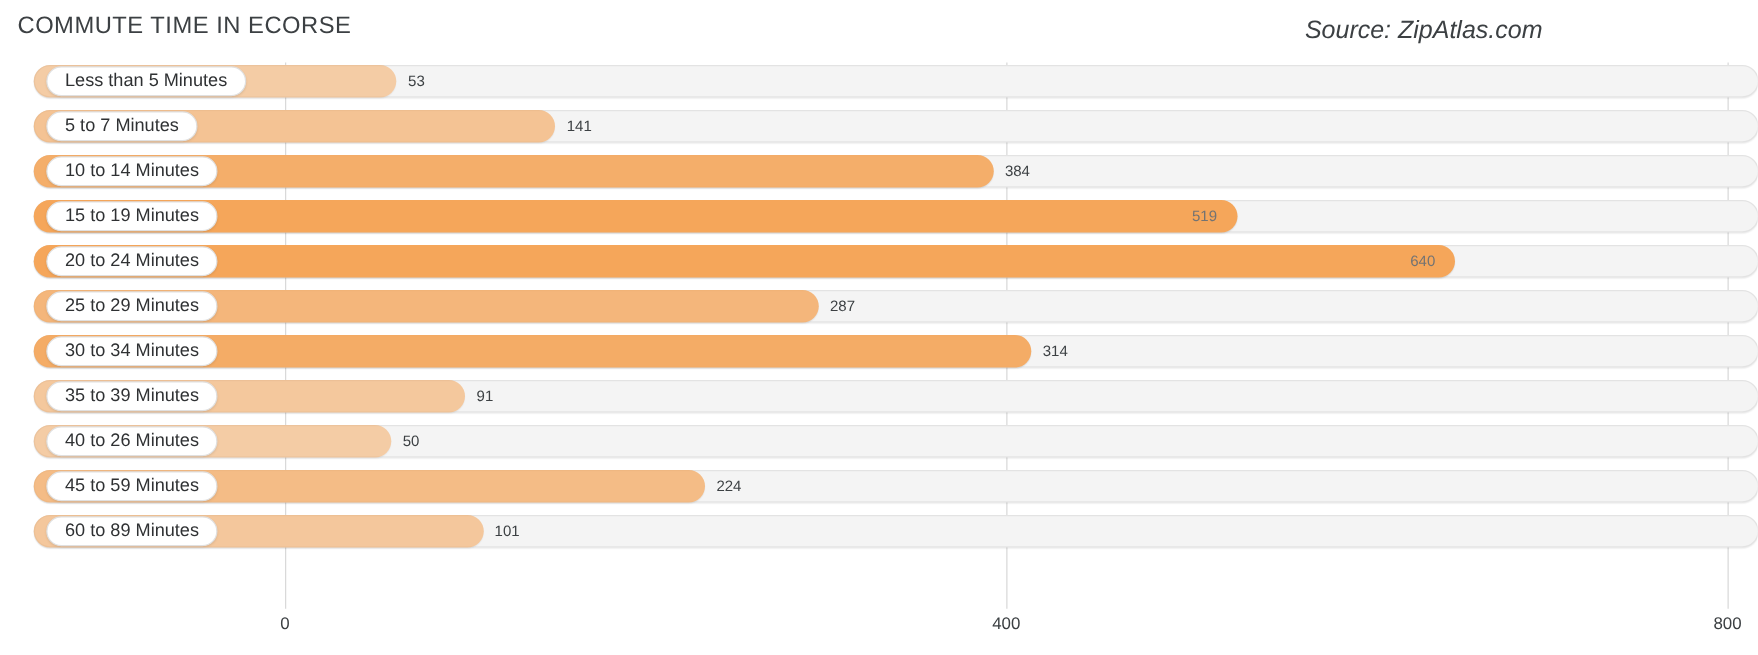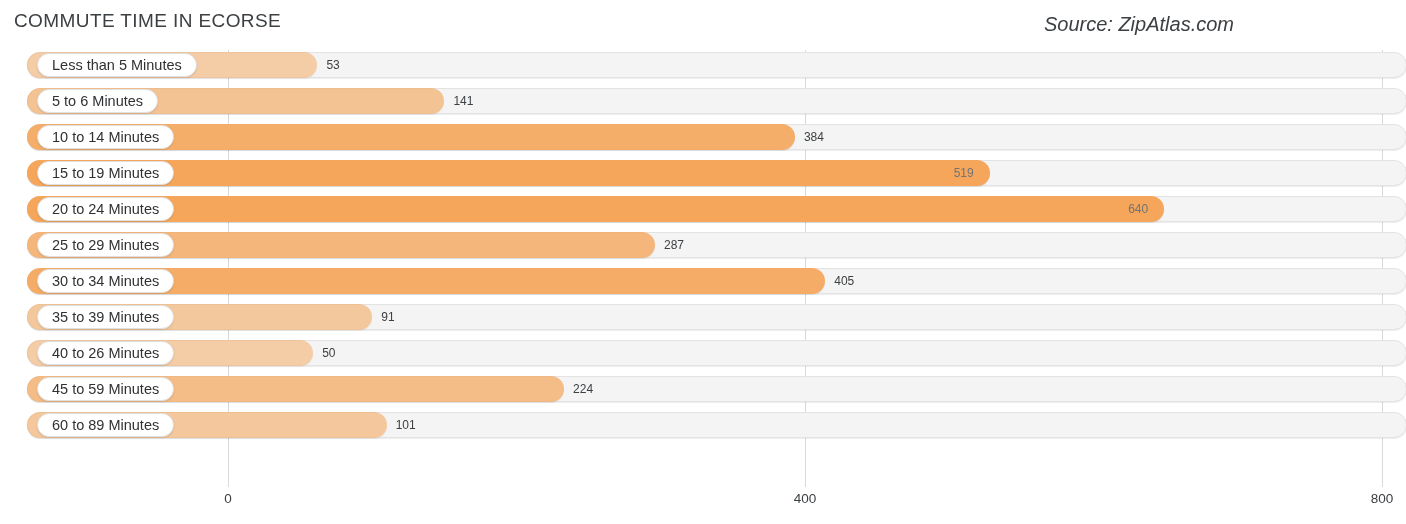--- a/index.html
+++ b/index.html
@@ -148,21 +148,21 @@
           <div class="bar" style="width: 290.452px; opacity: 0.511;"></div>
           <div class="cat-pill">
             <span class="cat-label">Less than 5 Minutes</span>
           </div>
           <div class="val outside" style="left: 313.452px;">53</div>
         </div>
         <div class="bar-row">
           <div class="track"></div>
           <div class="bar" style="width: 417.392px; opacity: 0.614;"></div>
           <div class="cat-pill">
-            <span class="cat-label">5 to 6 Minutes</span>
+            <span class="cat-label">5 to 7 Minutes</span>
           </div>
           <div class="val outside" style="left: 440.392px;">141</div>
         </div>
         <div class="bar-row">
           <div class="track"></div>
           <div class="bar" style="width: 767.92px; opacity: 0.896;"></div>
           <div class="cat-pill">
             <span class="cat-label">10 to 14 Minutes</span>
           </div>
           <div class="val outside" style="left: 790.92px;">384</div>
@@ -190,21 +190,21 @@
             <span class="cat-label">25 to 29 Minutes</span>
           </div>
           <div class="val outside" style="left: 650.997px;">287</div>
         </div>
         <div class="bar-row">
           <div class="track"></div>
           <div class="bar" style="width: 798.212px; opacity: 0.92;"></div>
           <div class="cat-pill">
             <span class="cat-label">30 to 34 Minutes</span>
           </div>
-          <div class="val outside" style="left: 821.212px;">405</div>
+          <div class="val outside" style="left: 821.212px;">314</div>
         </div>
         <div class="bar-row">
           <div class="track"></div>
           <div class="bar" style="width: 345.267px; opacity: 0.556;"></div>
           <div class="cat-pill">
             <span class="cat-label">35 to 39 Minutes</span>
           </div>
           <div class="val outside" style="left: 368.267px;">91</div>
         </div>
         <div class="bar-row">

